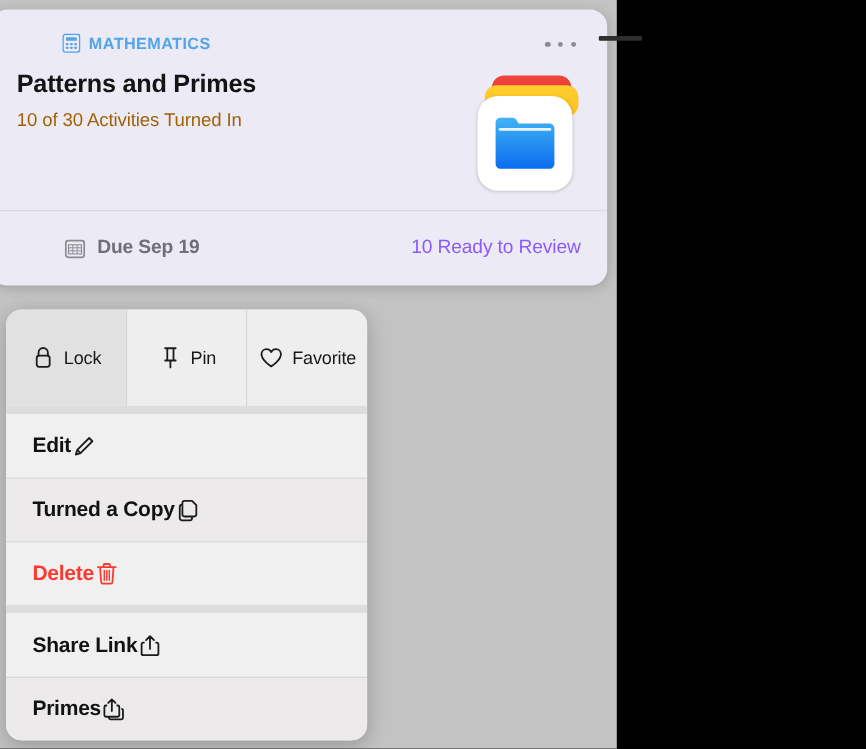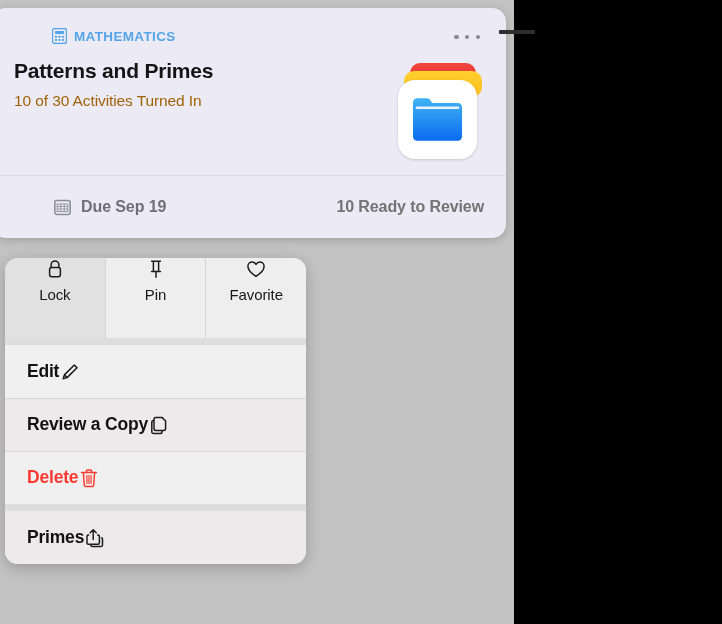--- a/index.html
+++ b/index.html
@@ -177,22 +177,22 @@
   .calendar-icon { width: 17px; height: 17px; display:block; }
   .due-text {
     font-size: 16px;
     font-weight: bold;
     color: #6f6f76;
     letter-spacing: -0.1px;
   }
   .review-link {
     margin-left: auto;
     font-size: 16px;
-    font-weight: bold;
-    color: #737373;
+    font-weight: normal;
+    color: #8b5cf6;
     letter-spacing: -0.1px;
   }
 
   
   .callout-line {
     position: absolute;
     left: 499px;
     top: 30px;
     width: 36px;
     height: 4px;
@@ -211,22 +211,23 @@
     background: #f1f0f0;
     box-shadow: 0 4px 16px rgba(0,0,0,0.22);
   }
   .menu-top-row {
     display: flex;
     height: 80px;
   }
   .menu-tile {
     flex: 1 1 0;
     display: flex;
-    flex-direction: column;
-    align-items: center;
+    flex-direction: row;
+    align-items: center;
+    justify-content: center;
     gap: 6px;
     background: #efeeee;
     border-right: 1px solid #d6d5d5;
   }
   .menu-tile:last-child { border-right: none; }
   .menu-tile.highlighted { background: #e2e1e1; }
   .tile-icon { width: 22px; height: 22px; display: block; }
   .tile-label {
     font-size: 15px;
     color: #181818;
@@ -382,21 +383,21 @@
       <span class="menu-item-label">Edit</span>
       <span>
         <svg class="menu-item-icon" viewBox="0 0 22 22">
           <path d="M4.2 17.8 L5.4 13.9 L15.3 4 L18 6.7 L8.1 16.6 Z" fill="none" stroke="#1c1c1c" stroke-width="1.5" stroke-linejoin="round"></path>
           <path d="M5.4 13.9 L8.1 16.6" stroke="#1c1c1c" stroke-width="1.5"></path>
         </svg>
       </span>
     </div>
 
     <div class="menu-item alt">
-      <span class="menu-item-label">Review a Copy</span>
+      <span class="menu-item-label">Turned a Copy</span>
       <span>
         <svg class="menu-item-icon" viewBox="0 0 22 22">
           <path d="M7.8 3.4 H14 L17.6 7 V14.6 C17.6 15.6 16.8 16.4 15.8 16.4 H7.8 C6.8 16.4 6 15.6 6 14.6 V5.2 C6 4.2 6.8 3.4 7.8 3.4 Z" fill="none" stroke="#1c1c1c" stroke-width="1.5" stroke-linejoin="round"></path>
           <path d="M14 16.4 V17.8 C14 18.8 13.2 19.6 12.2 19.6 H5.6 C4.6 19.6 3.8 18.8 3.8 17.8 V8.4 C3.8 7.4 4.6 6.6 5.6 6.6 H6" fill="none" stroke="#1c1c1c" stroke-width="1.5" stroke-linejoin="round"></path>
         </svg>
       </span>
     </div>
 
     <div class="menu-item">
       <span class="menu-item-label danger">Delete</span>
@@ -405,20 +406,29 @@
           <path d="M3.6 5.6 H18.4" stroke="#fa3a30" stroke-width="1.5" stroke-linecap="round"></path>
           <path d="M8.4 5.6 V3.9 C8.4 3.4 8.8 3 9.3 3 H12.7 C13.2 3 13.6 3.4 13.6 3.9 V5.6" fill="none" stroke="#fa3a30" stroke-width="1.5" stroke-linejoin="round"></path>
           <path d="M5.4 5.6 L6.3 18.1 C6.4 18.8 7 19.4 7.7 19.4 H14.3 C15 19.4 15.6 18.8 15.7 18.1 L16.6 5.6" fill="none" stroke="#fa3a30" stroke-width="1.5" stroke-linejoin="round"></path>
           <path d="M8.9 8.4 V16.6 M11 8.4 V16.6 M13.1 8.4 V16.6" stroke="#fa3a30" stroke-width="1.2" stroke-linecap="round"></path>
         </svg>
       </span>
     </div>
 
     <div class="menu-gap"></div>
 
+    <div class="menu-item">
+      <span class="menu-item-label">Share Link</span>
+      <span>
+        <svg class="menu-item-icon" viewBox="0 0 22 22">
+          <path d="M11 13.8 V3.2 M11 3.2 L7.7 6.5 M11 3.2 L14.3 6.5" fill="none" stroke="#1c1c1c" stroke-width="1.5" stroke-linecap="round" stroke-linejoin="round"></path>
+          <path d="M6.5 8.6 H5.4 C4.6 8.6 4 9.2 4 10 V17.6 C4 18.4 4.6 19 5.4 19 H16.6 C17.4 19 18 18.4 18 17.6 V10 C18 9.2 17.4 8.6 16.6 8.6 H15.5" fill="none" stroke="#1c1c1c" stroke-width="1.5" stroke-linejoin="round"></path>
+        </svg>
+      </span>
+    </div>
 
     <div class="menu-item alt">
       <span class="menu-item-label">Primes</span>
       <span>
         <svg class="menu-item-icon" viewBox="0 0 22 22">
           <path d="M9.2 12.6 V2.8 M9.2 2.8 L6.2 5.8 M9.2 2.8 L12.2 5.8" fill="none" stroke="#1c1c1c" stroke-width="1.5" stroke-linecap="round" stroke-linejoin="round"></path>
           <path d="M5.3 7.9 H4.3 C3.6 7.9 3 8.5 3 9.2 V16 C3 16.7 3.6 17.3 4.3 17.3 H14.1 C14.8 17.3 15.4 16.7 15.4 16 V9.2 C15.4 8.5 14.8 7.9 14.1 7.9 H13.1" fill="none" stroke="#1c1c1c" stroke-width="1.5" stroke-linejoin="round"></path>
           <path d="M17.1 10.7 C17.9 10.7 18.5 11.3 18.5 12 V18.1 C18.5 18.8 17.9 19.4 17.2 19.4 H8.1 C7.4 19.4 6.8 18.8 6.8 18.1 V17.4" fill="none" stroke="#1c1c1c" stroke-width="1.5" stroke-linejoin="round"></path>
         </svg>
       </span>

